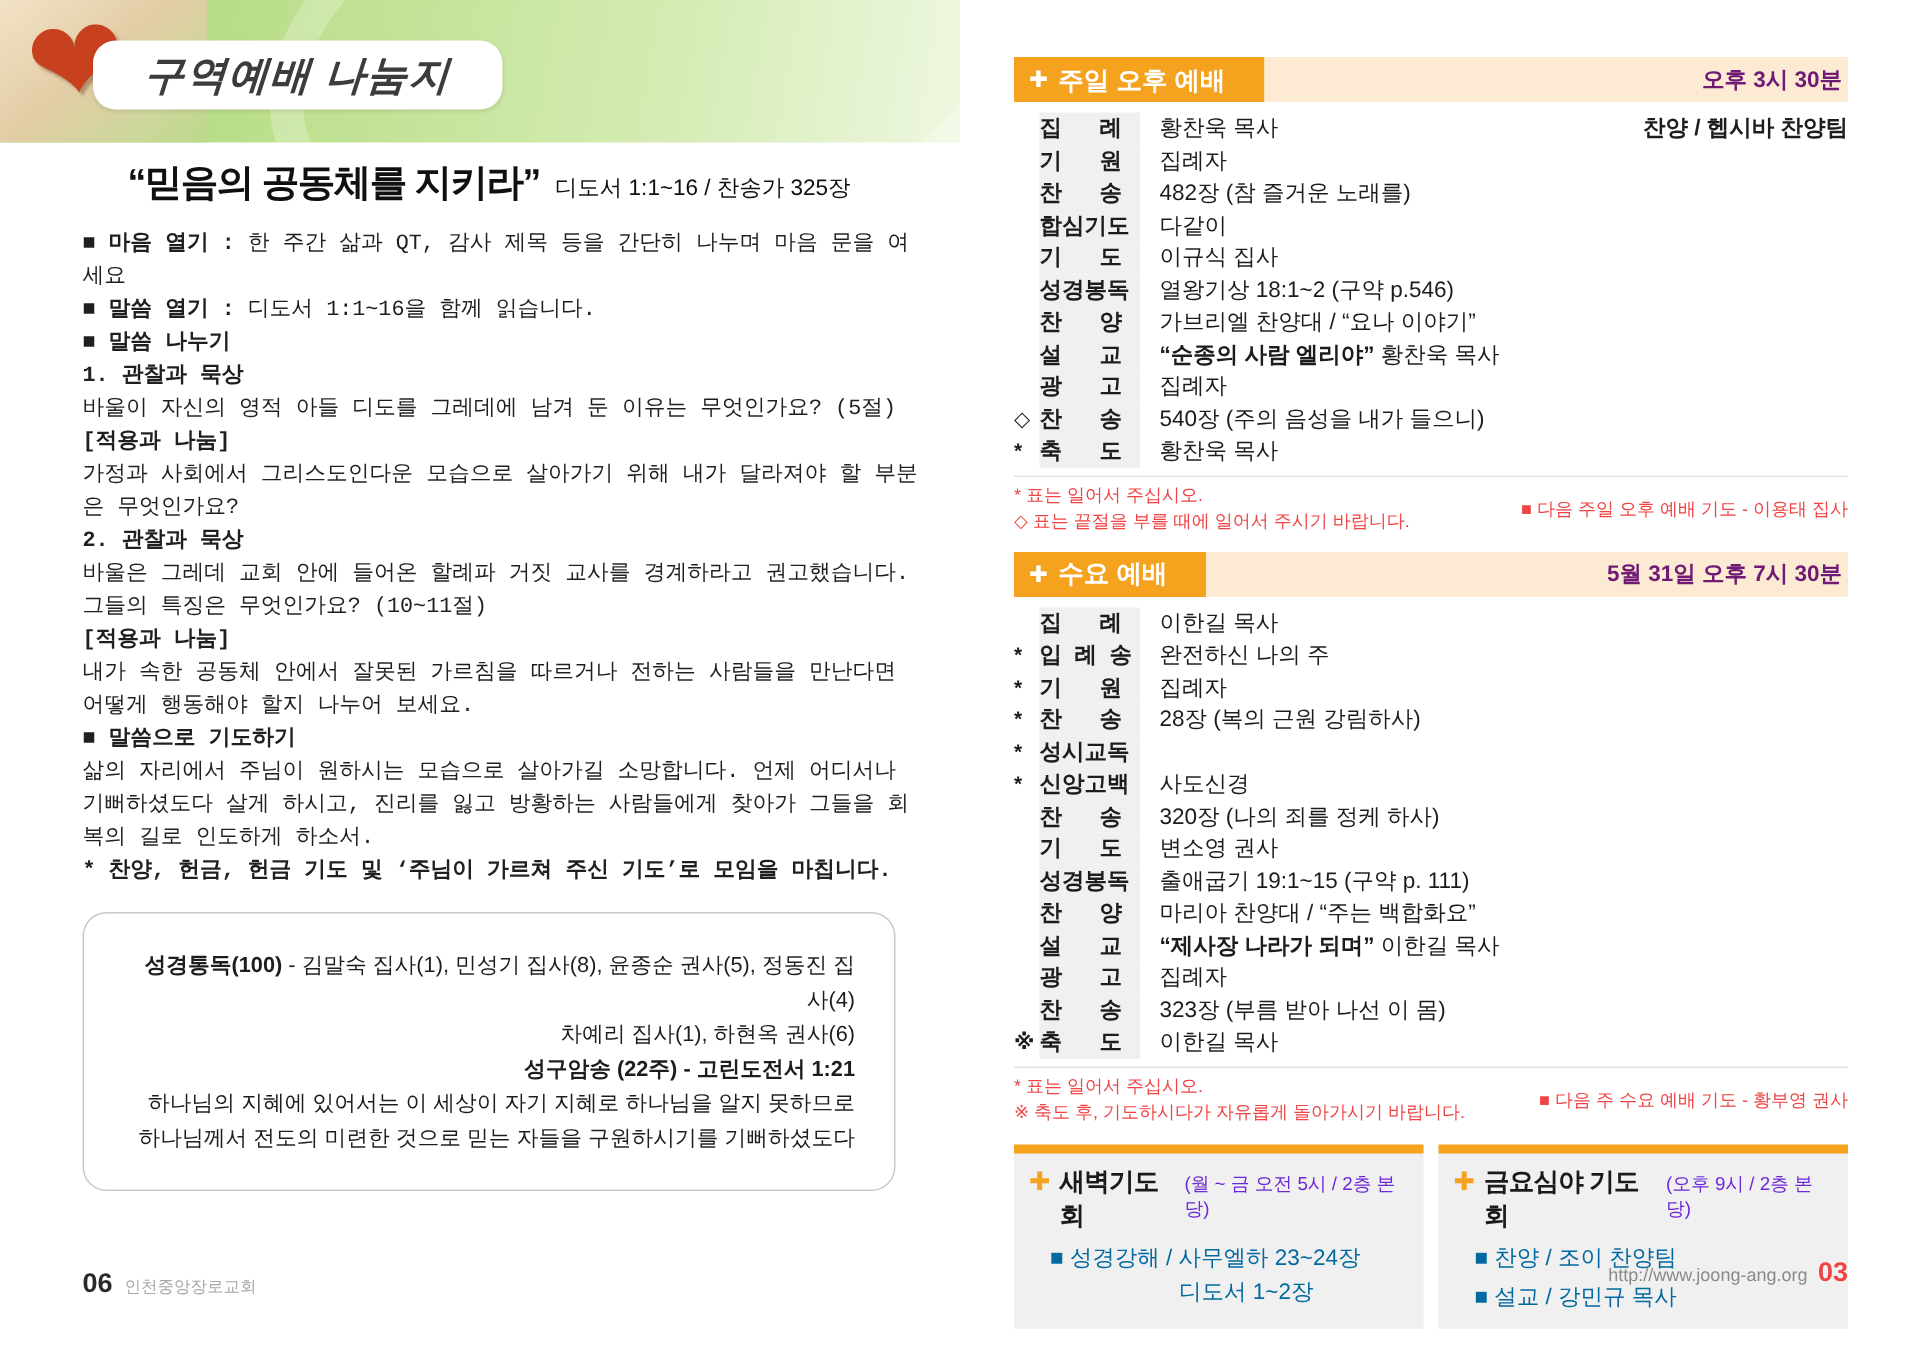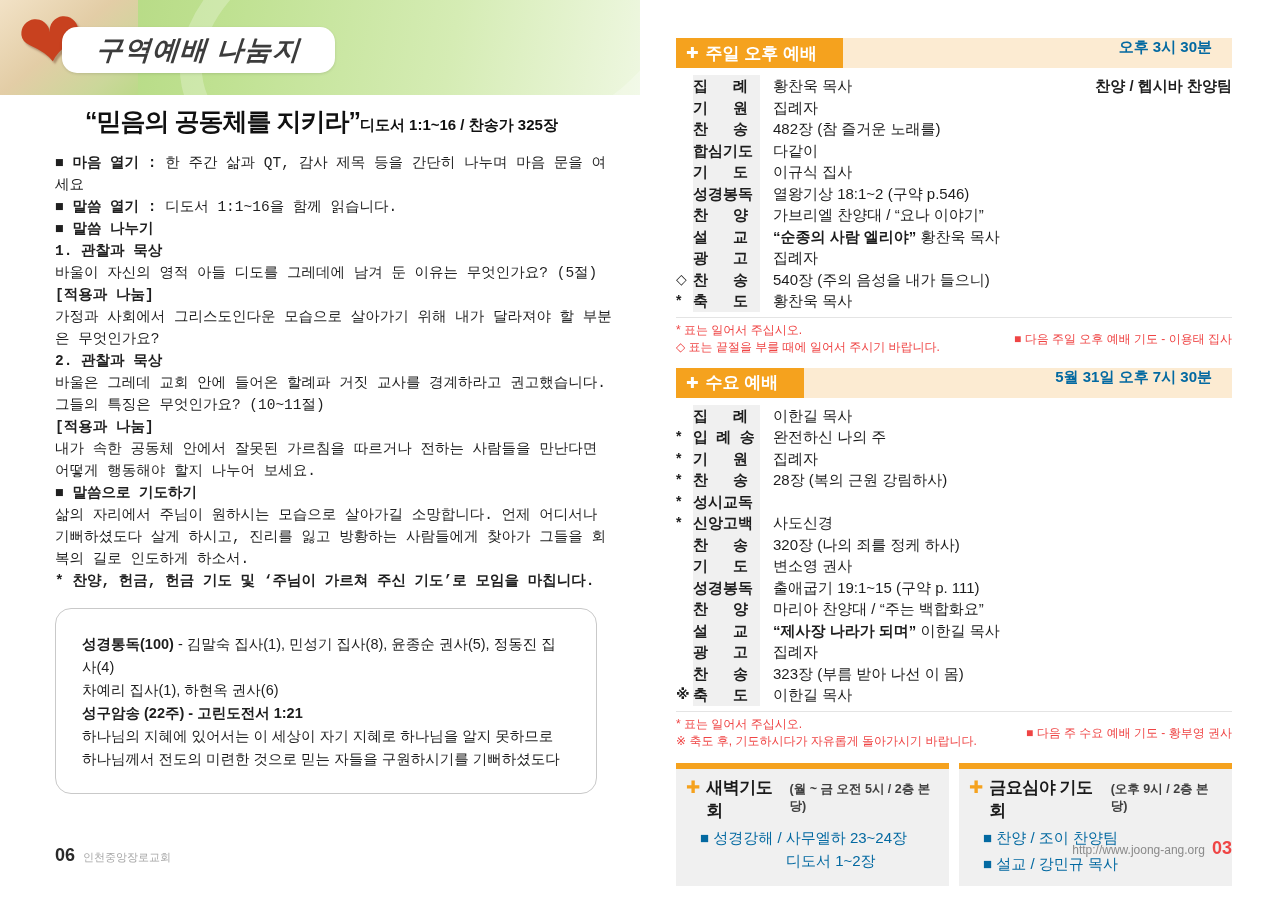--- a/index.html
+++ b/index.html
@@ -18,58 +18,58 @@
     background:linear-gradient(140deg,#f2e2c6 0%,#e3cda6 45%,#cbd79a 80%,#bcd989 100%);}
   .heart{position:absolute;left:18px;top:-6px;font-size:78px;line-height:95px;color:#c8411f;
     text-shadow:2px 3px 2px rgba(90,30,10,.35);transform:rotate(-6deg);display:block;}
   .banner-label{position:absolute;left:62px;top:27px;height:46px;padding:0 34px;
     background:#ffffff;border-radius:15px;display:flex;align-items:center;
     box-shadow:0 1px 3px rgba(0,0,0,.12);}
   .banner-label span{font-size:27px;font-weight:bold;font-style:italic;color:#3c3c3c;
     letter-spacing:1px;transform:skewX(-4deg);}
   .lesson-title-row{margin:10px 20px 0 85px;display:flex;align-items:baseline;}
   .lesson-title{font-size:25px;font-weight:bold;color:#101010;letter-spacing:-1px;}
-  .lesson-ref{font-size:15px;font-weight:bold;margin-left:0;color:#101010;}
+  .lesson-ref{font-size:15px;font-weight:normal;margin-left:10px;color:#101010;}
   .lp-body{margin:14px 22px 0 55px;font-size:14.5px;line-height:22px;color:#1f1f1f;font-family:Liberation Mono, monospace;}
   .lp-body p{margin:0;}
   .b{font-weight:bold;}
   .mt6{margin-top:6px;} .mt26{margin-top:26px;}
   .mt40{margin-top:40px;} .mt58{margin-top:58px;} .mt14{margin-top:14px;} .mt20{margin-top:20px;}
   .share-box{margin:16px 22px 0 55px;border:1.6px solid #c9c9c9;border-radius:16px;
     padding:24px 26px 22px 26px;font-size:14.5px;line-height:23px;width:488px;}
-  .share-box p{margin:0;}
+  .share-box p{margin:0;text-align:right;}
   .lp-footer{position:absolute;left:55px;top:845px;display:flex;align-items:baseline;}
   .page-num{font-size:18px;font-weight:bold;color:#2a2a2a;}
   .church-name{font-size:11px;color:#a7a7a7;margin-left:8px;}
   
   .page-right{position:absolute;left:676px;top:0;width:556px;height:904px;padding-top:38px;box-sizing:border-box;}
   .whdr{display:flex;height:30px;}
   .whdr-box{background:#f5a21e;color:#ffffff;display:flex;align-items:center;
     padding:0 26px 0 10px;font-weight:bold;font-size:17px;letter-spacing:0;}
   .whdr-box .cross{font-size:15px;margin-right:7px;font-weight:normal;}
-  .whdr-rest{flex:1;background:#fcebd2;display:flex;justify-content:flex-end;
-    padding-right:20px;font-weight:bold;font-size:15px;color:#0369a1;}
+  .whdr-rest{flex:1;background:#fcebd2;display:flex;align-items:center;justify-content:flex-end;
+    padding-right:4px;font-weight:bold;font-size:15px;color:#701a75;}
   .wrows{margin-top:7px;}
   .wrow{display:flex;align-items:center;height:21.5px;font-size:15px;line-height:21.5px;}
   .wprefix{width:17px;flex:none;font-weight:bold;font-size:14px;color:#1d1d1d;}
   .wlabel{width:67px;flex:none;background:#f0f0f0;font-weight:bold;white-space:pre;}
   .wval{margin-left:13px;flex:1;color:#1c1c1c;}
   .wval b{font-weight:bold;}
   .wright{font-weight:bold;flex:none;}
   .wnotes{margin-top:5px;border-top:1px solid #e4e4e4;padding-top:4px;
     display:flex;justify-content:space-between;align-items:center;font-size:12px;line-height:17px;color:#ef4444;}
   .wnotes .nl p{margin:0;}
   .wnotes .nr{font-size:12px;padding-top:1px;}
   .sec2{margin-top:12px;}
   .pboxes{display:flex;gap:10px;margin-top:13px;}
   .pbox{flex:1;border-top:6px solid #f5a21e;background:#f0f0f0;padding:7px 10px 12px 10px;box-sizing:border-box;}
   .pbox-title{display:flex;align-items:baseline;}
   .pbox-title .cross{color:#f5a21e;font-size:17px;margin-right:6px;}
   .pbox-title .t{font-size:17px;font-weight:bold;color:#1a1a1a;letter-spacing:-0.5px;}
-  .pbox-title .tm{font-size:12.5px;font-weight:bold;margin-left:5px;color:#404040;}
+  .pbox-title .tm{font-size:12.5px;font-weight:normal;margin-left:5px;color:#6d28d9;}
   .pbox-line{font-size:15px;font-weight:normal;margin-top:7px;padding-left:14px;color:#0369a1;}
   .pbox-line2-indent{padding-left:100px;margin-top:4px;}
   .rp-footer{position:absolute;right:0;top:838px;display:flex;align-items:baseline;}
   .rp-url{font-size:12px;color:#8a8a8a;}
   .rp-page{font-size:18px;font-weight:bold;color:#ef4444;margin-left:7px;}
 </style>
 </head>
 <body>
 
 <div class="page-left">

